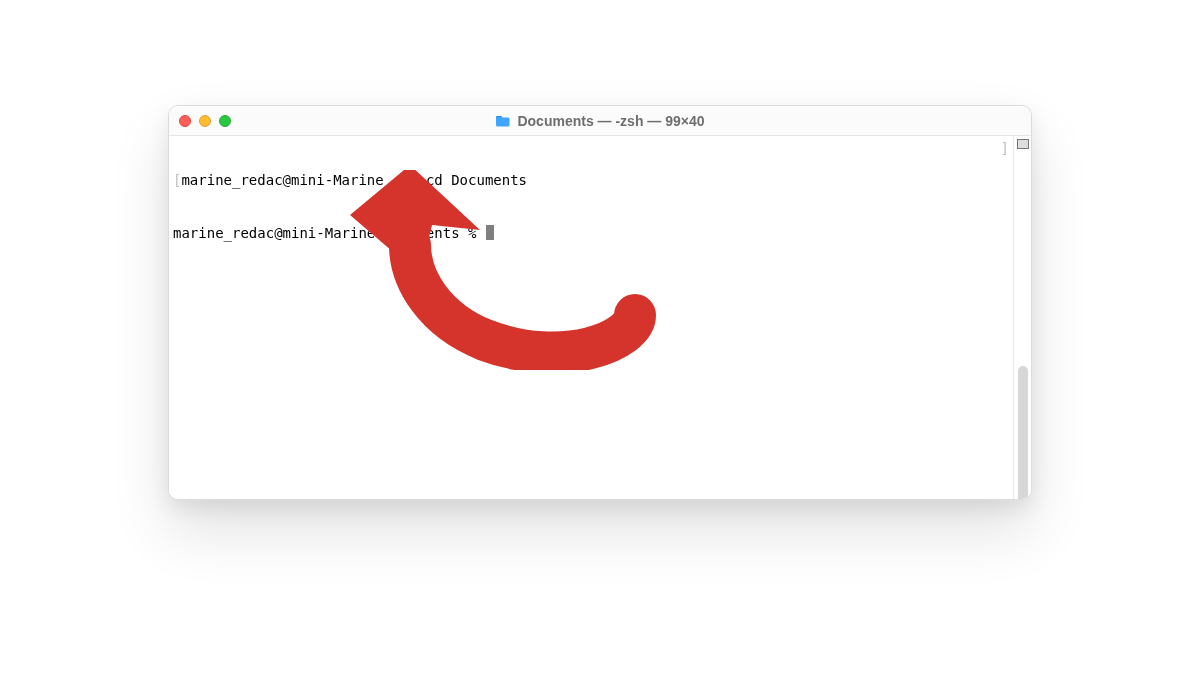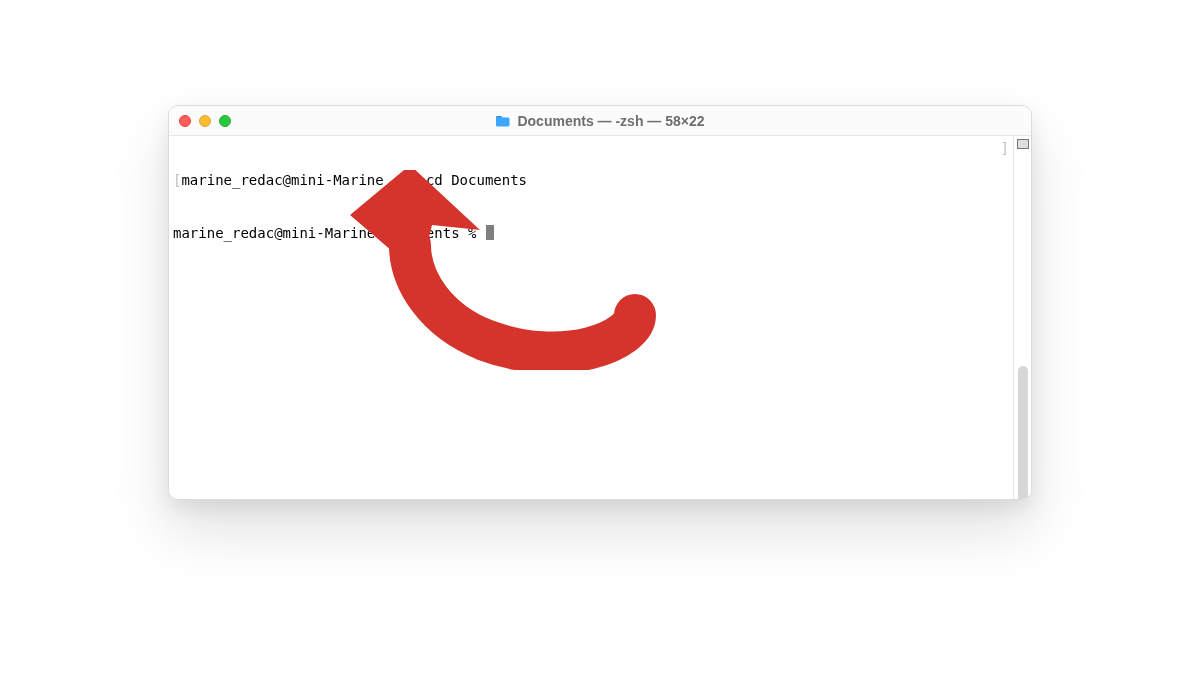--- a/index.html
+++ b/index.html
@@ -98,21 +98,21 @@
         <span class="dot min"></span>
         <span class="dot zoom"></span>
       </div>
       <div class="title">
         <span class="folder-icon">
           <svg viewBox="0 0 16 14" width="16" height="14">
             <path d="M1 3.5c0-.8.7-1.5 1.5-1.5H6l1.3 1.3c.2.2.4.2.6.2H13c.8 0 1.5.7 1.5 1.5v6c0 .8-.7 1.5-1.5 1.5H2.5C1.7 12.5 1 11.8 1 11V3.5z" fill="#3ea6ff"></path>
             <path d="M1 3.5c0-.8.7-1.5 1.5-1.5H6l1 1H2.5C1.7 3 1 3.3 1 3.5z" fill="#2a8be0"></path>
           </svg>
         </span>
-        <span>Documents — -zsh — 58×22</span>
+        <span>Documents — -zsh — 99×40</span>
       </div>
     </div>
 
     <div class="term">
       <div class="term-content">
         <span class="line"><span class="lbrak"></span><span>marine_redac@mini-Marine ~ % </span><span>cd Documents</span></span>
         <span class="line"><span>marine_redac@mini-Marine Documents % </span><span class="cursor"></span></span>
       </div>
       <span class="gutter-bracket rbrak">]</span>
       <div class="right-gutter">

